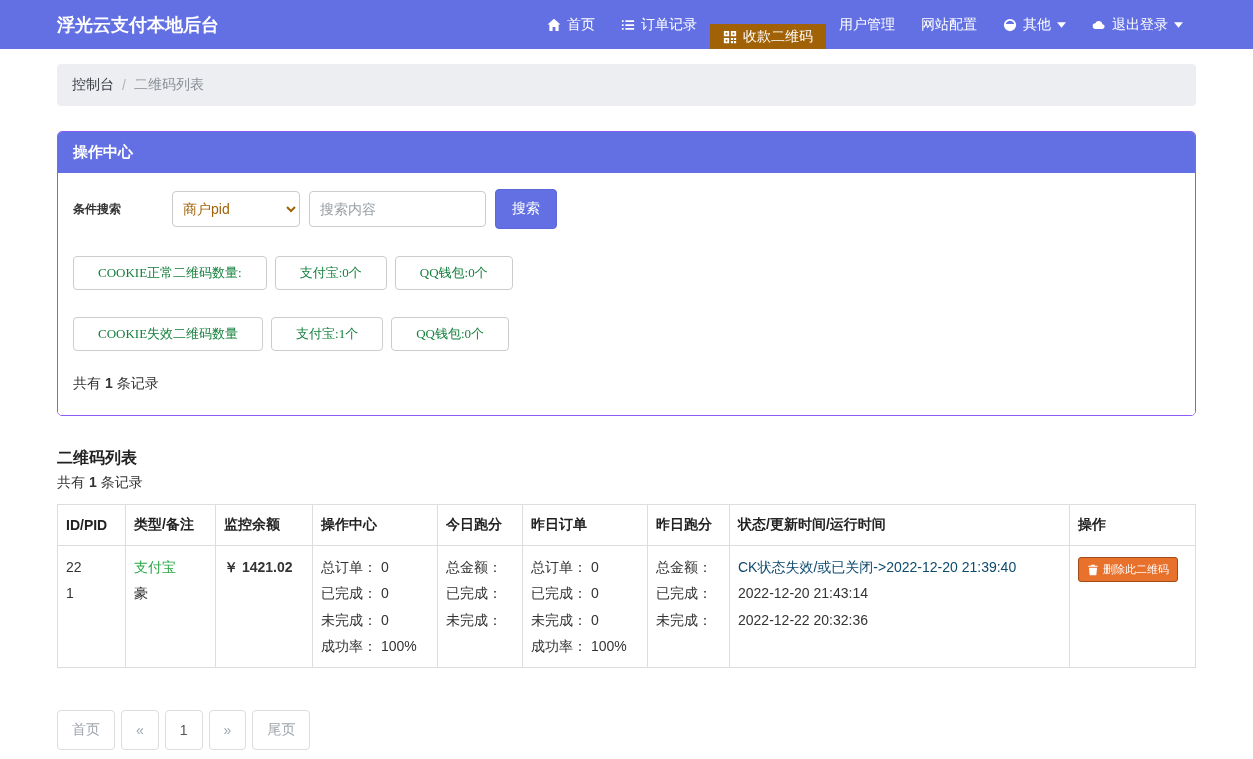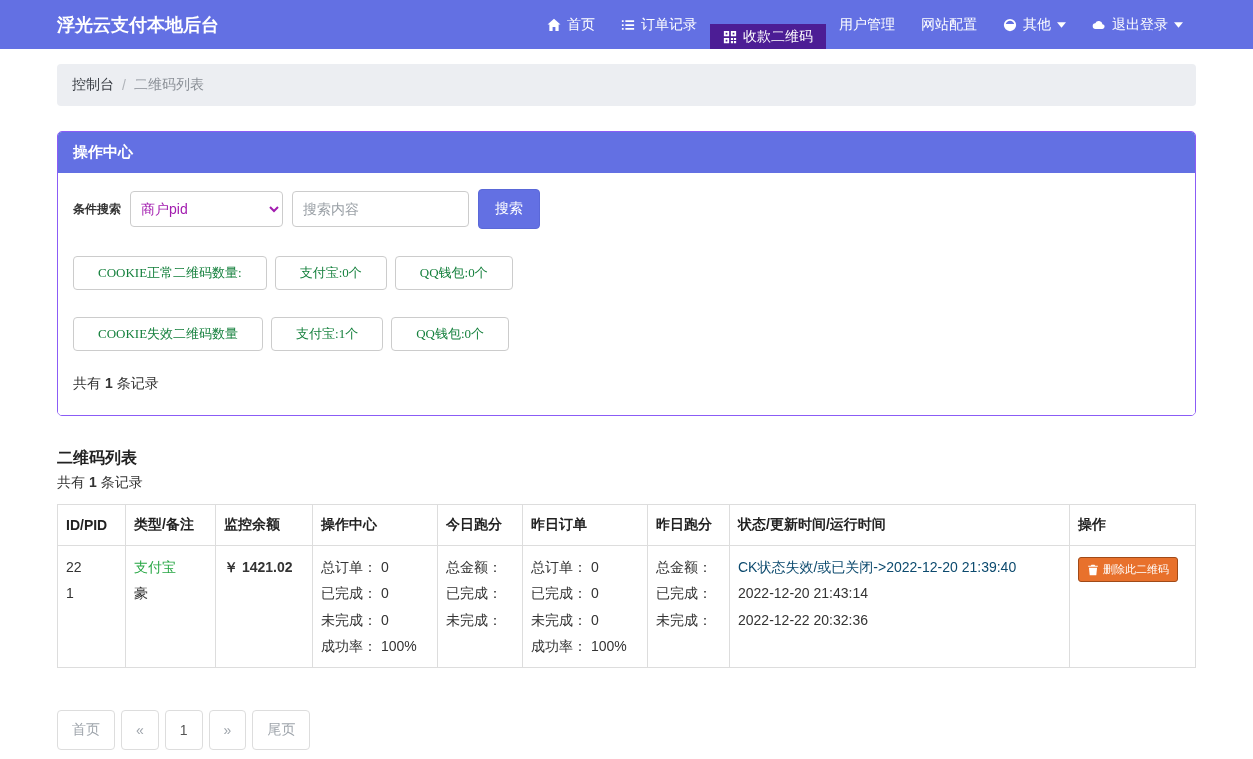--- a/index.html
+++ b/index.html
@@ -7,42 +7,42 @@
     font-family: "Liberation Sans", "DejaVu Sans", sans-serif; color: #333; }
   .container { width: 1139px; margin: 0 auto; }
 
   
   .navbar { background: #6370e3; height: 49px; width: 100%; }
   .navbar .container { display: flex; align-items: center; justify-content: space-between; height: 49px; }
   .brand { color: #fff; font-size: 18px; font-weight: bold; text-decoration: none; cursor: pointer; }
   .nav { display: flex; align-items: stretch; height: 49px; }
   .nav-item { display: flex; align-items: center; gap: 6px; padding: 0 13px; color: #fff;
     font-size: 14px; text-decoration: none; cursor: pointer; white-space: nowrap; }
-  .nav-item.active { background: #4c1d95; margin-top: 24px; }
+  .nav-item.active { background: #a16207; margin-top: 24px; }
   .nic { display: inline-flex; align-items: center; }
   .nic svg { width: 14px; height: 14px; fill: #fff; }
   .caret svg { width: 9px; height: 6px; fill: #fff; }
 
   
   .breadcrumb { margin-top: 15px; background: #eceef2; border-radius: 4px;
     padding: 12px 15px; font-size: 14px; display: flex; gap: 8px; align-items: center; }
   .breadcrumb .bc-home { color: #3b3f46; cursor: pointer; text-decoration: none; }
   .breadcrumb .bc-sep { color: #b0b4ba; }
   .breadcrumb .bc-current { color: #8a8f96; }
 
   
   .panel { margin-top: 25px; border: 1px solid #8b5cf6; border-radius: 5px; overflow: hidden; }
   .panel-heading { background: #6370e3; color: #fff; font-weight: bold; font-size: 15px; padding: 11px 15px; }
   .panel-body { background: #fff; padding: 16px 15px 22px 15px; }
 
   .search-row { display: flex; align-items: center; gap: 9px; }
   .search-label { font-weight: bold; font-size: 12px; color: #333; }
-  .search-select { height: 36px; width: 153px; border: 1px solid #ccc; border-radius: 4px;
-    font-size: 14px; padding: 0 6px; color: #a21caf; background: #fff;
-    font-family: "Liberation Sans", "DejaVu Sans", sans-serif; }
+  .search-select { height: 36px; width: 128px; border: 1px solid #ccc; border-radius: 4px;
+    font-size: 14px; padding: 0 6px; color: #a16207; background: #fff;
+    font-family: "Liberation Sans", "DejaVu Sans", sans-serif; margin-left: 42px; }
   .search-input { height: 36px; width: 177px; border: 1px solid #ccc; border-radius: 4px;
     font-size: 14px; padding: 0 10px; color: #333;
     font-family: "Liberation Sans", "DejaVu Sans", sans-serif; }
   .search-input::placeholder { color: #9aa0a6; }
   .btn-primary { height: 40px; padding: 0 16px; background: #6370e3; color: #fff; border: 1px solid #5a68d8;
     border-radius: 4px; font-size: 14px; cursor: pointer;
     font-family: "Liberation Sans", "DejaVu Sans", sans-serif; }
 
   .stat-row { margin-top: 27px; display: flex; gap: 8px; }
   .stat-btn { background: #fff; border: 1px solid #ccc; border-radius: 4px; padding: 7px 24px;

